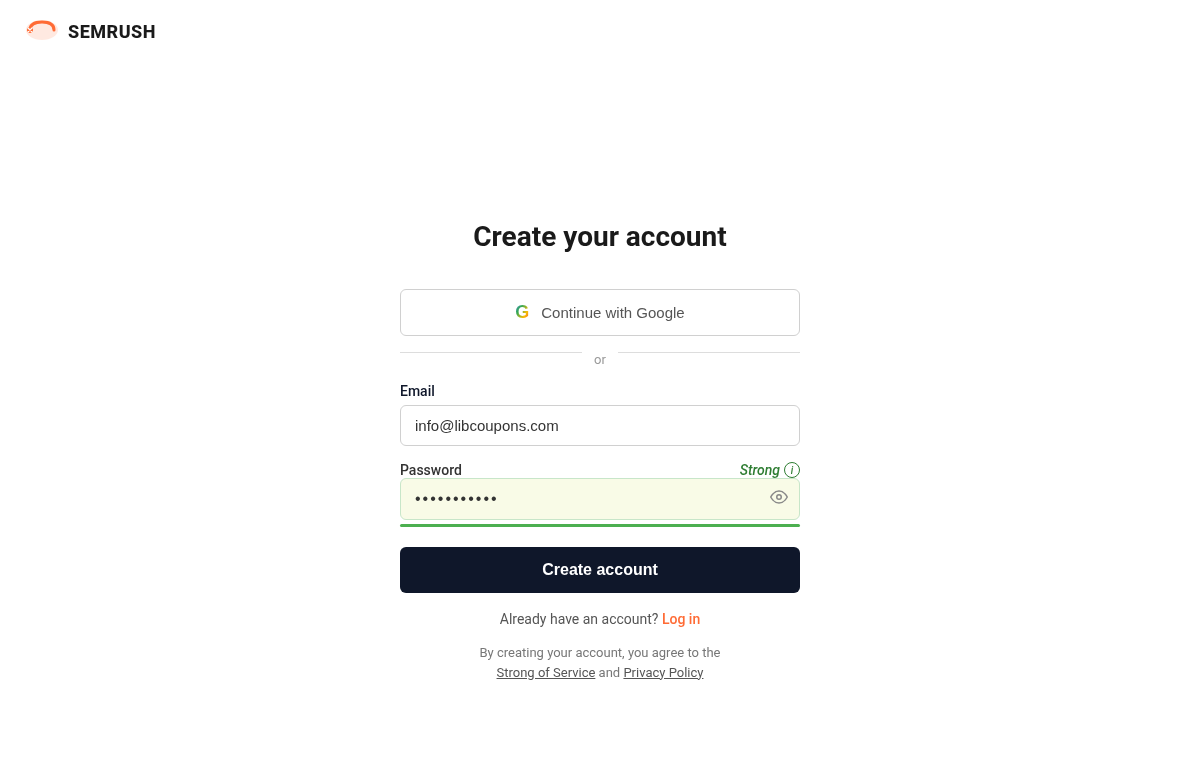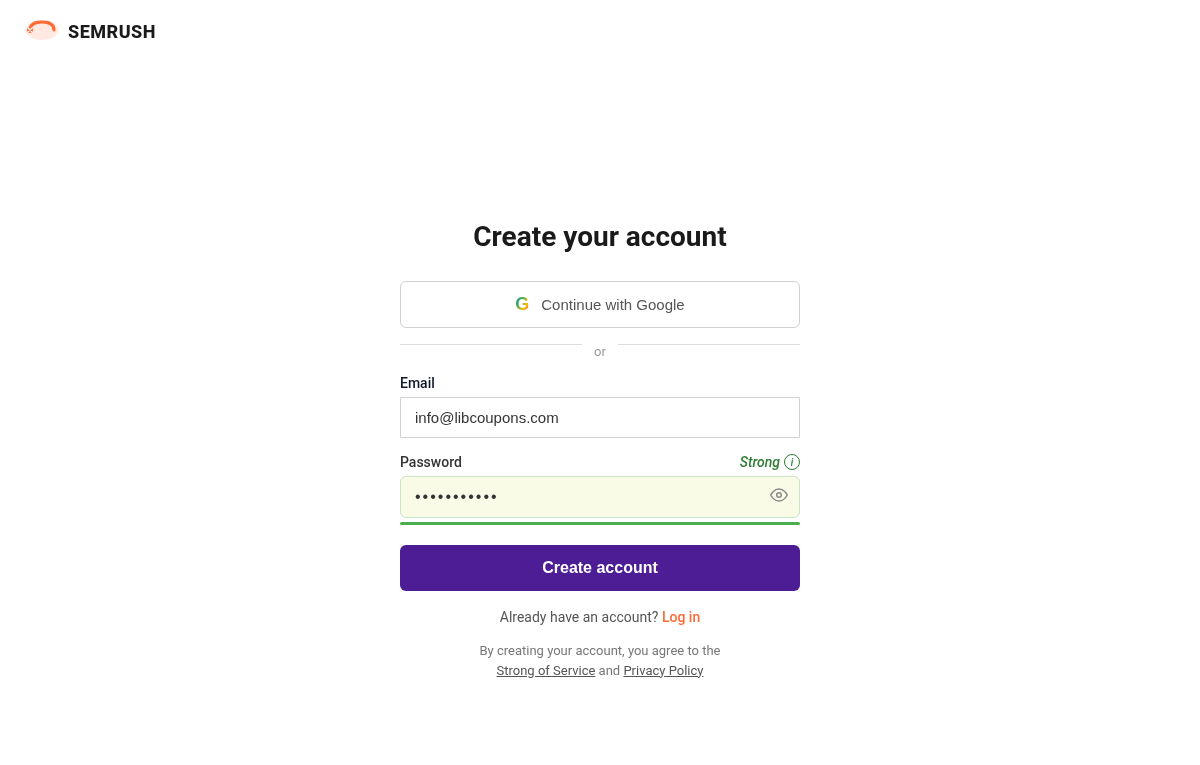--- a/index.html
+++ b/index.html
@@ -44,21 +44,21 @@
     .form-box {
       width: 400px;
       display: flex;
       flex-direction: column;
       align-items: flex-start;
     }
     .page-title {
       font-size: 28px;
       font-weight: 700;
       color: #1a1a1a;
-      margin-bottom: 28px;
+      margin-bottom: 36px;
       align-self: center;
     }
     .google-btn {
       width: 100%;
       display: flex;
       align-items: center;
       justify-content: center;
       gap: 12px;
       border: 1px solid #d0d0d0;
       border-radius: 6px;
@@ -91,33 +91,32 @@
     }
     .field-label {
       font-size: 14px;
       color: #0f172a;
       margin-bottom: 6px;
       font-weight: 500;
     }
     .email-input {
       width: 100%;
       border: 1px solid #d0d0d0;
-      border-radius: 1px;
+      border-radius: 6px;
       padding: 11px 14px;
       font-size: 15px;
       color: #333;
       outline: none;
       margin-bottom: 16px;
     }
     .password-label-row {
       width: 100%;
       display: flex;
       align-items: center;
       justify-content: space-between;
-      margin-bottom: 6px;
     }
     .password-label {
       font-size: 14px;
       color: #333;
       font-weight: 500;
     }
     .password-strength {
       display: flex;
       align-items: center;
       gap: 4px;
@@ -165,21 +164,21 @@
     }
     .password-strength-bar {
       width: 100%;
       height: 3px;
       background: #4caf50;
       border-radius: 2px;
       margin-bottom: 20px;
     }
     .create-btn {
       width: 100%;
-      background: #4c1d95;
+      background: #0f172a;
       color: #ffffff;
       border: none;
       border-radius: 6px;
       padding: 14px;
       font-size: 16px;
       font-weight: 700;
       cursor: pointer;
       margin-bottom: 18px;
     }
     .login-row {

